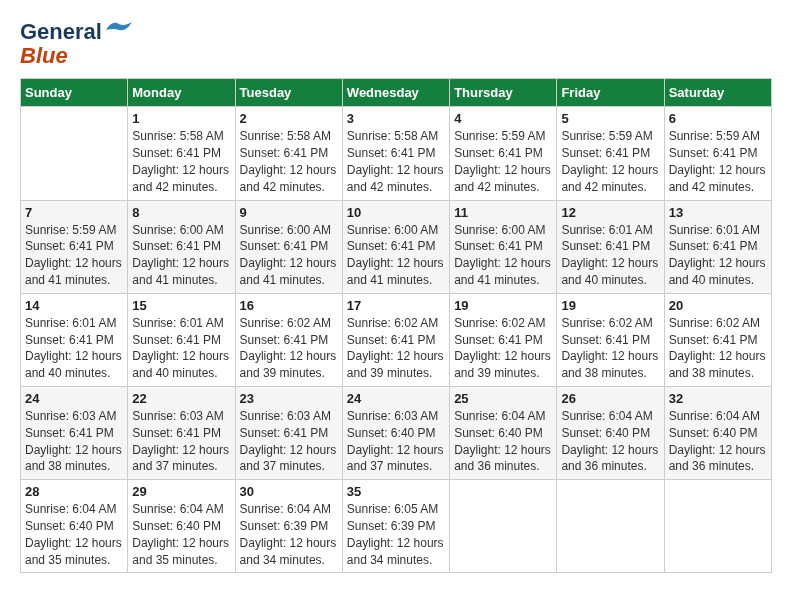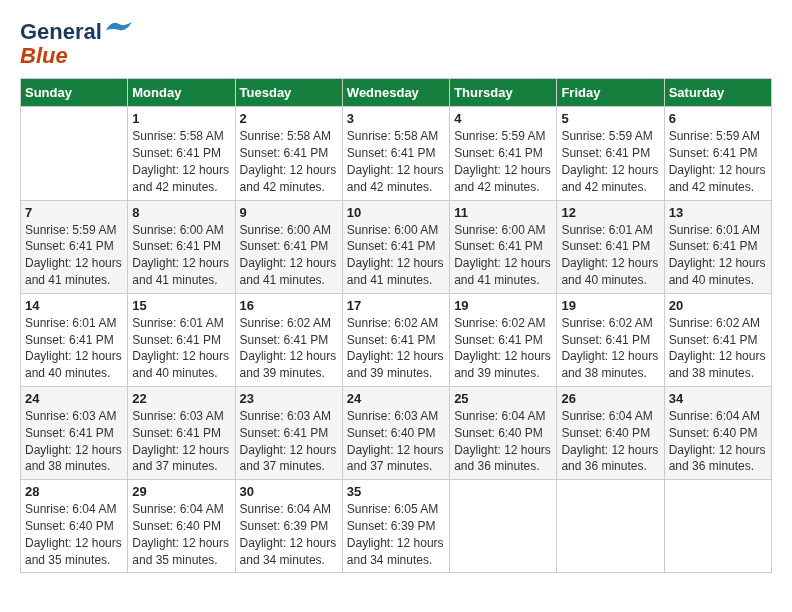--- a/index.html
+++ b/index.html
@@ -220,21 +220,21 @@
         </td>
         <td>
           <span class="day-num">25</span>
           <div class="day-info">Sunrise: 6:04 AM<br>Sunset: 6:40 PM<br>Daylight: 12 hours<br>and 36 minutes.</div>
         </td>
         <td>
           <span class="day-num">26</span>
           <div class="day-info">Sunrise: 6:04 AM<br>Sunset: 6:40 PM<br>Daylight: 12 hours<br>and 36 minutes.</div>
         </td>
         <td>
-          <span class="day-num">34</span>
+          <span class="day-num">32</span>
           <div class="day-info">Sunrise: 6:04 AM<br>Sunset: 6:40 PM<br>Daylight: 12 hours<br>and 36 minutes.</div>
         </td>
       </tr>
       <tr>
         <td>
           <span class="day-num">28</span>
           <div class="day-info">Sunrise: 6:04 AM<br>Sunset: 6:40 PM<br>Daylight: 12 hours<br>and 35 minutes.</div>
         </td>
         <td>
           <span class="day-num">29</span>

